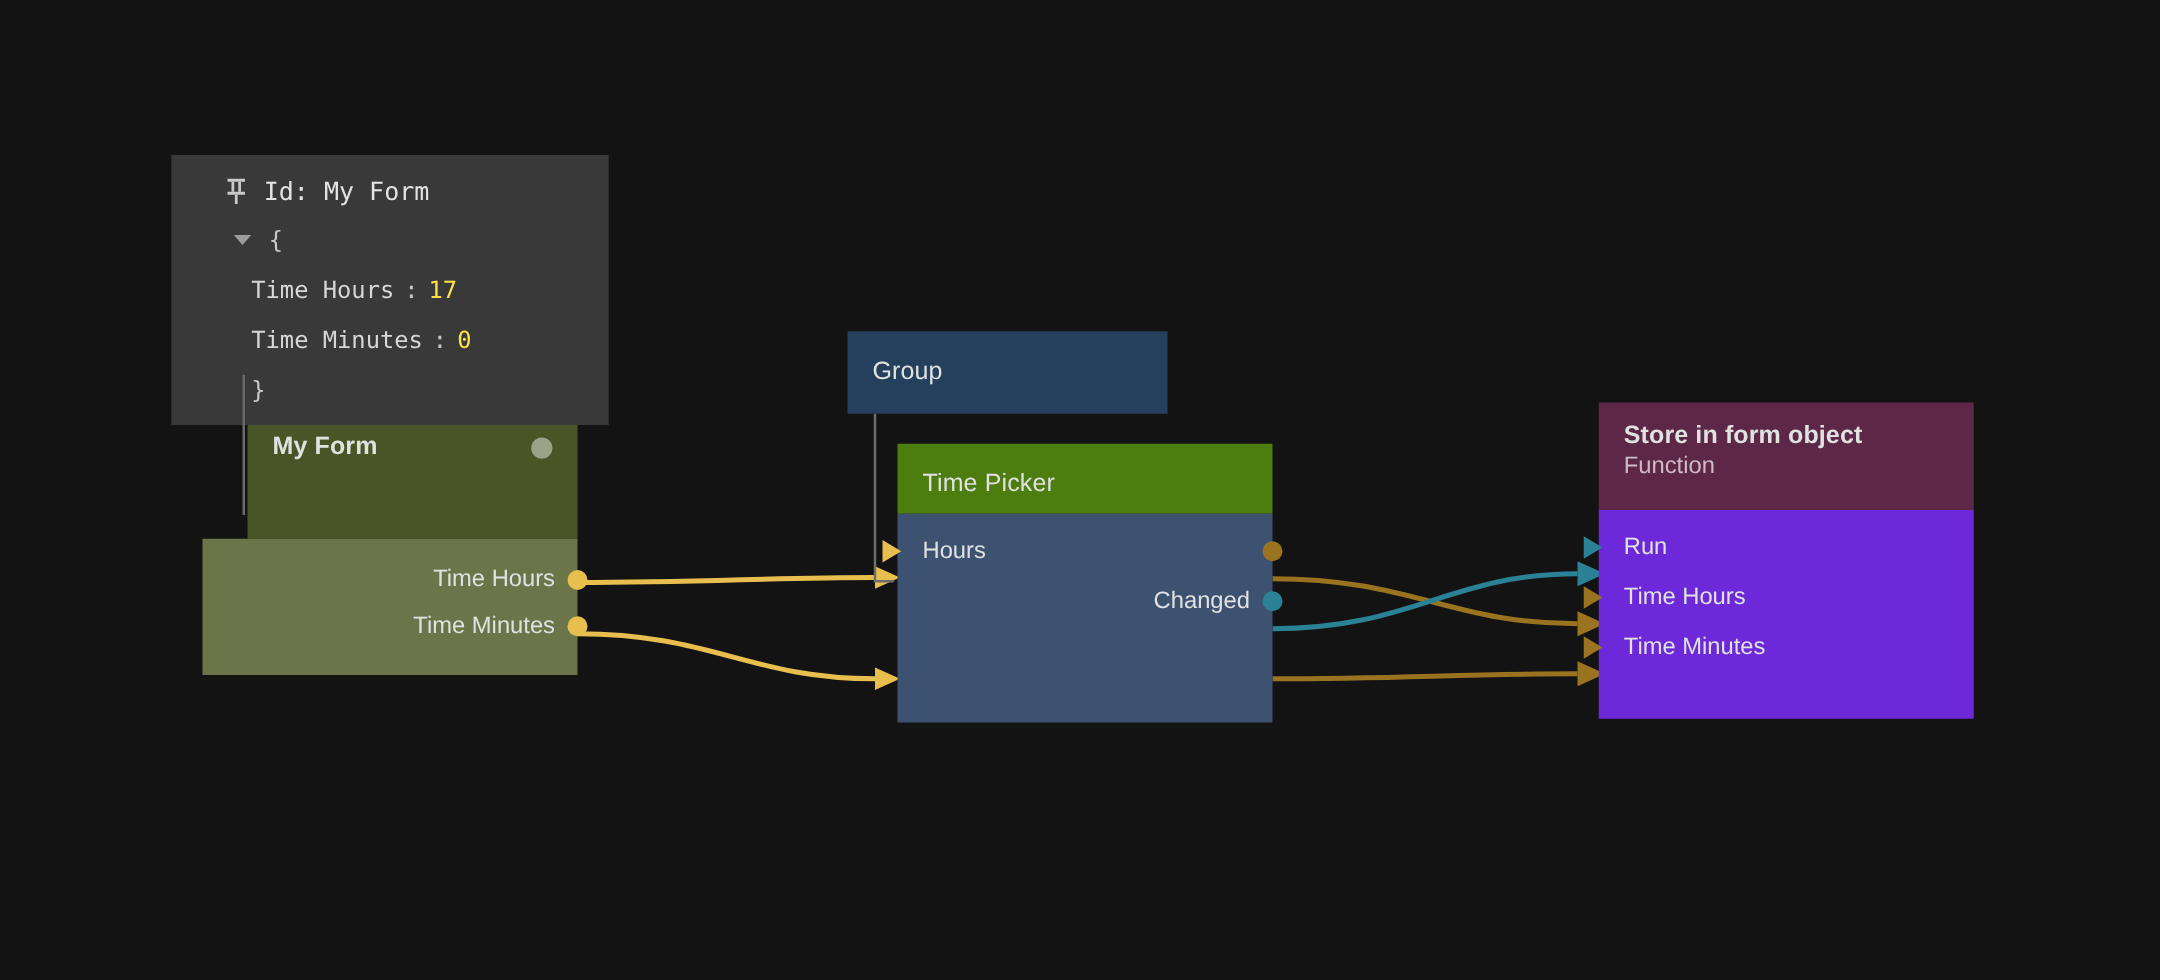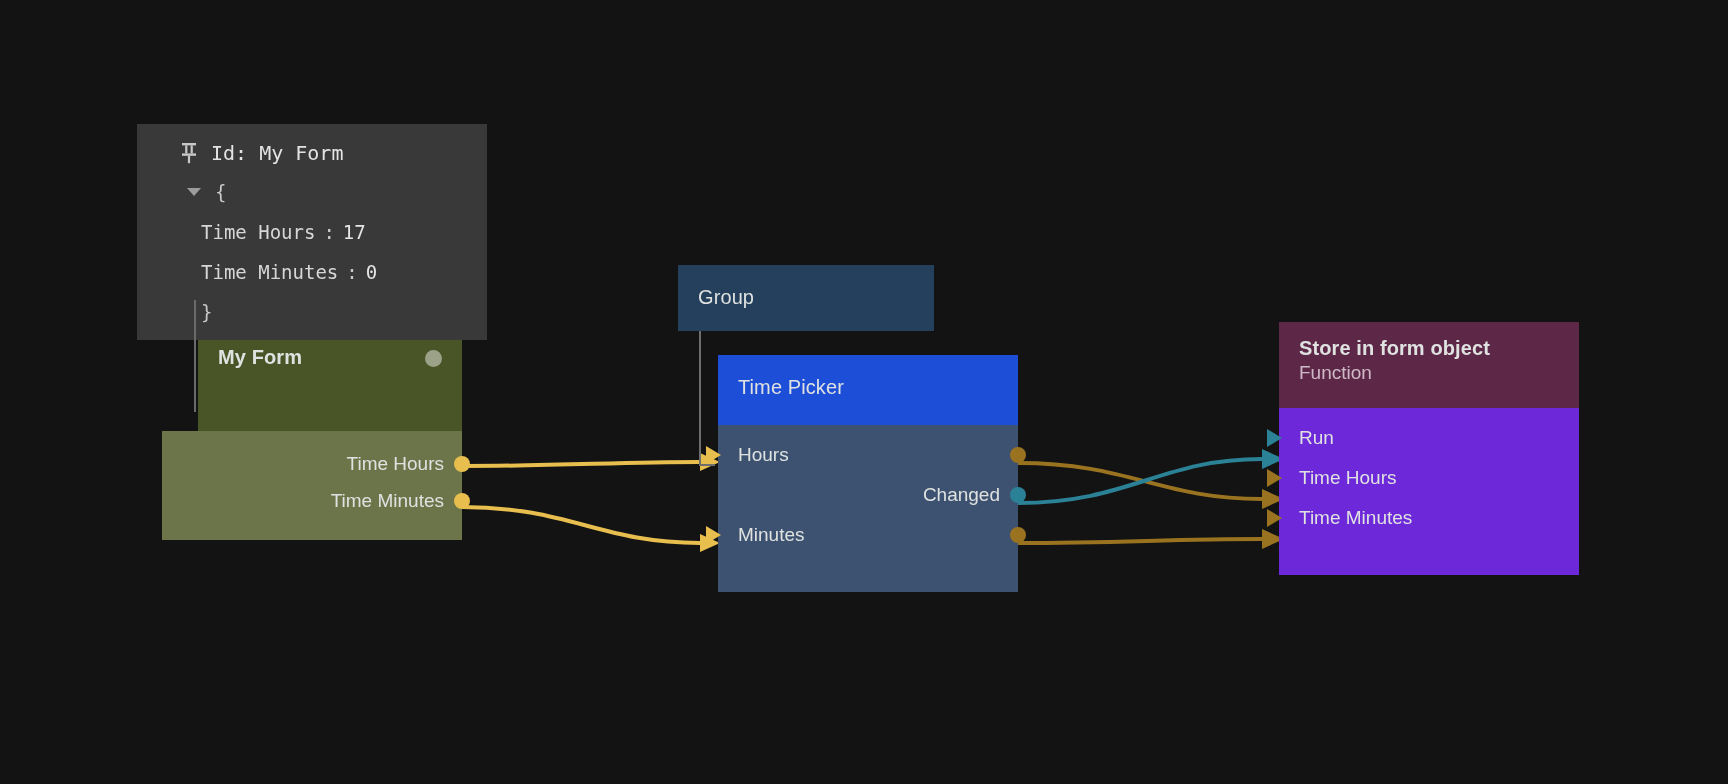--- a/index.html
+++ b/index.html
@@ -126,21 +126,21 @@
     z-index: 2;
     left: 699px;
     top: 464px;
     width: 16px;
     height: 2px;
     background: #6e6e6e;
   }
 
   
   #node-timepicker { left: 718px; top: 355px; width: 300px; }
-  #node-timepicker .node-header { background: #1d4ed8; height: 70px; padding-top: 20px; }
+  #node-timepicker .node-header { background: #4d7c0f; height: 56px; padding-top: 20px; }
   #node-timepicker .node-title { font-weight: normal; }
   #node-timepicker .node-body { background: #3d5270; height: 167px; }
   #node-timepicker .port-row { height: 40px; line-height: 40px; }
 
   
   #node-store { left: 1279px; top: 322px; width: 300px; }
   #node-store .node-header { background: #5d2748; height: 86px; padding-top: 14px; }
   #node-store .node-body { background: #6d28d9; height: 167px; padding-top: 10px; }
   #node-store .port-row { height: 40px; line-height: 40px; }
   #node-store .node-subtitle { color: #d8c6d2; }
@@ -182,21 +182,21 @@
   .tri {
     width: 0; height: 0;
     border-left: 7px solid transparent;
     border-right: 7px solid transparent;
     border-top: 8px solid #9c9c9c;
     margin-left: 36px;
     margin-right: 14px;
   }
   .insp-indent { padding-left: 64px; }
   .insp-key { color: #d6d6d6; }
-  .insp-val { color: #e5e5e5; }
+  .insp-val { color: #fde047; }
   .insp-brace { color: #c8c8c8; }
   .insp-guide {
     position: absolute;
     left: 57px;
     top: 176px;
     width: 2px;
     height: 112px;
     background: #6a6a6a;
     z-index: 5;
   }
@@ -266,25 +266,20 @@
     </div>
     <div class="node-body">
       <div class="port-row in">
         <span class="port-arrow"></span>
         <span>Hours</span>
         <span class="port-dot amber-dark"></span>
       </div>
       <div class="port-row out">
         <span>Changed</span>
         <span class="port-dot teal"></span>
-      </div>
-      <div class="port-row in">
-        <span class="port-arrow"></span>
-        <span>Minutes</span>
-        <span class="port-dot amber-dark"></span>
       </div>
     </div>
   </div>
 
   <div class="node" id="node-store">
     <div class="node-header">
       <div class="node-title">Store in form object</div>
       <div class="node-subtitle">Function</div>
     </div>
     <div class="node-body">

